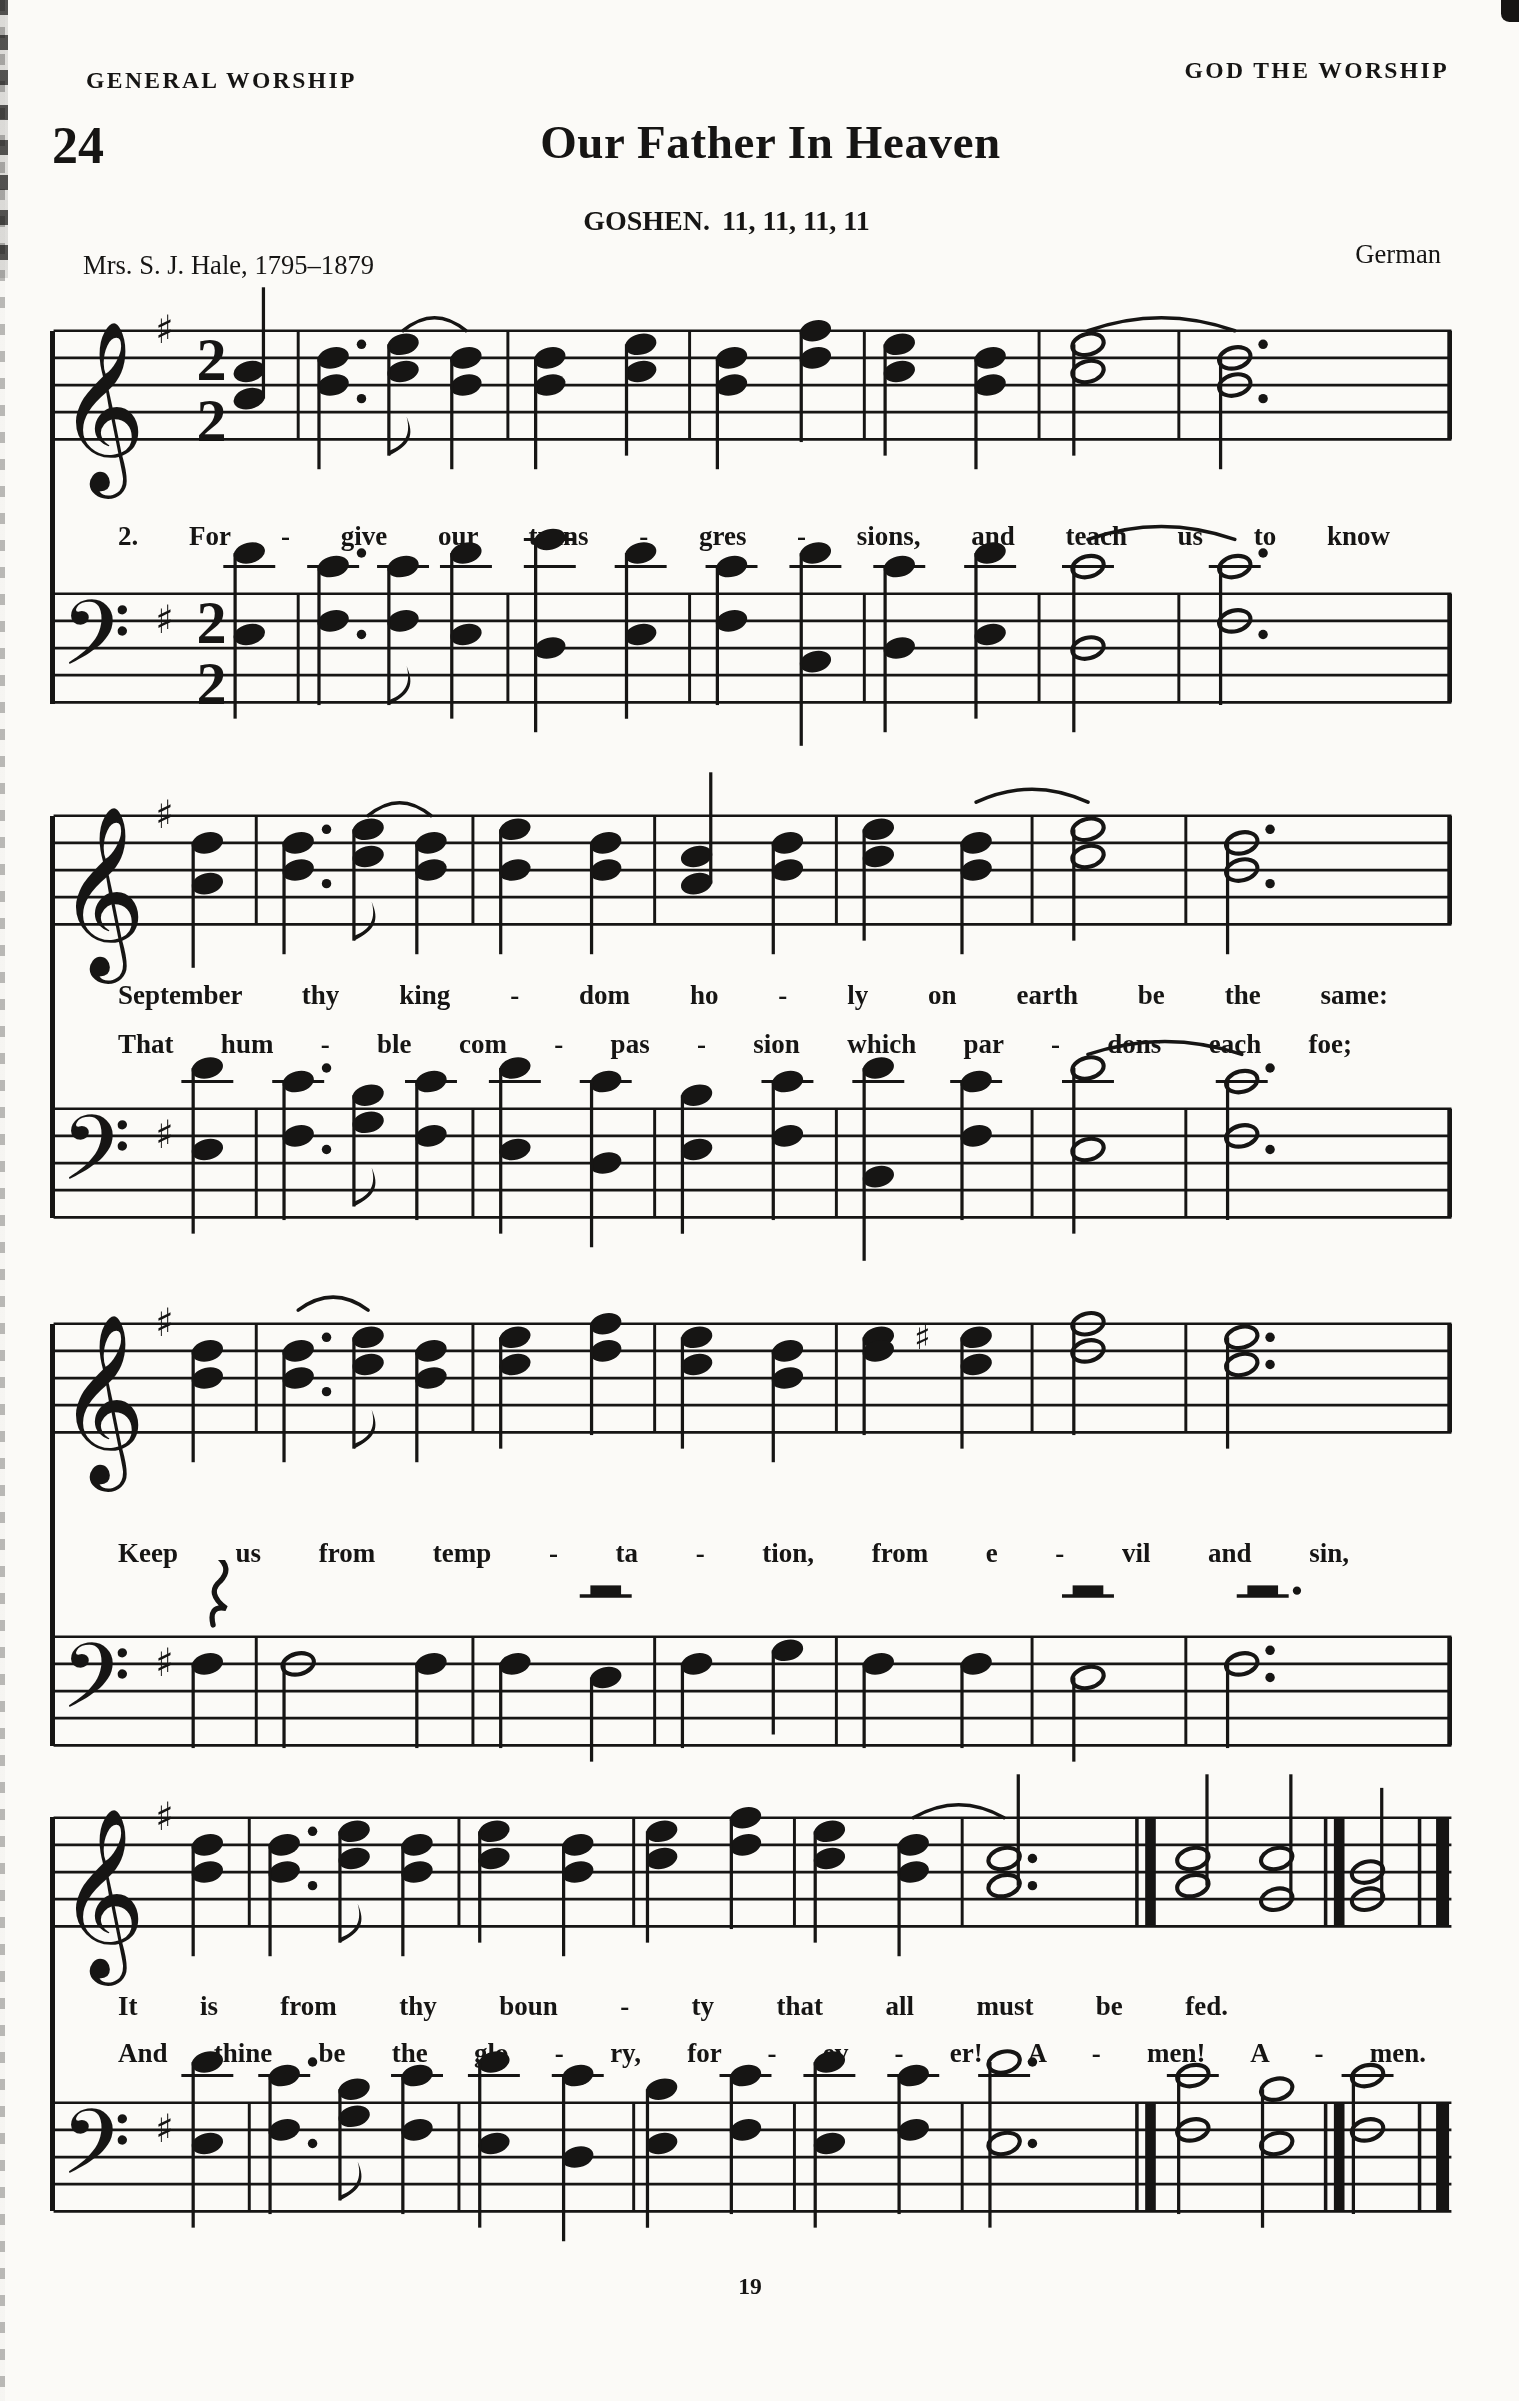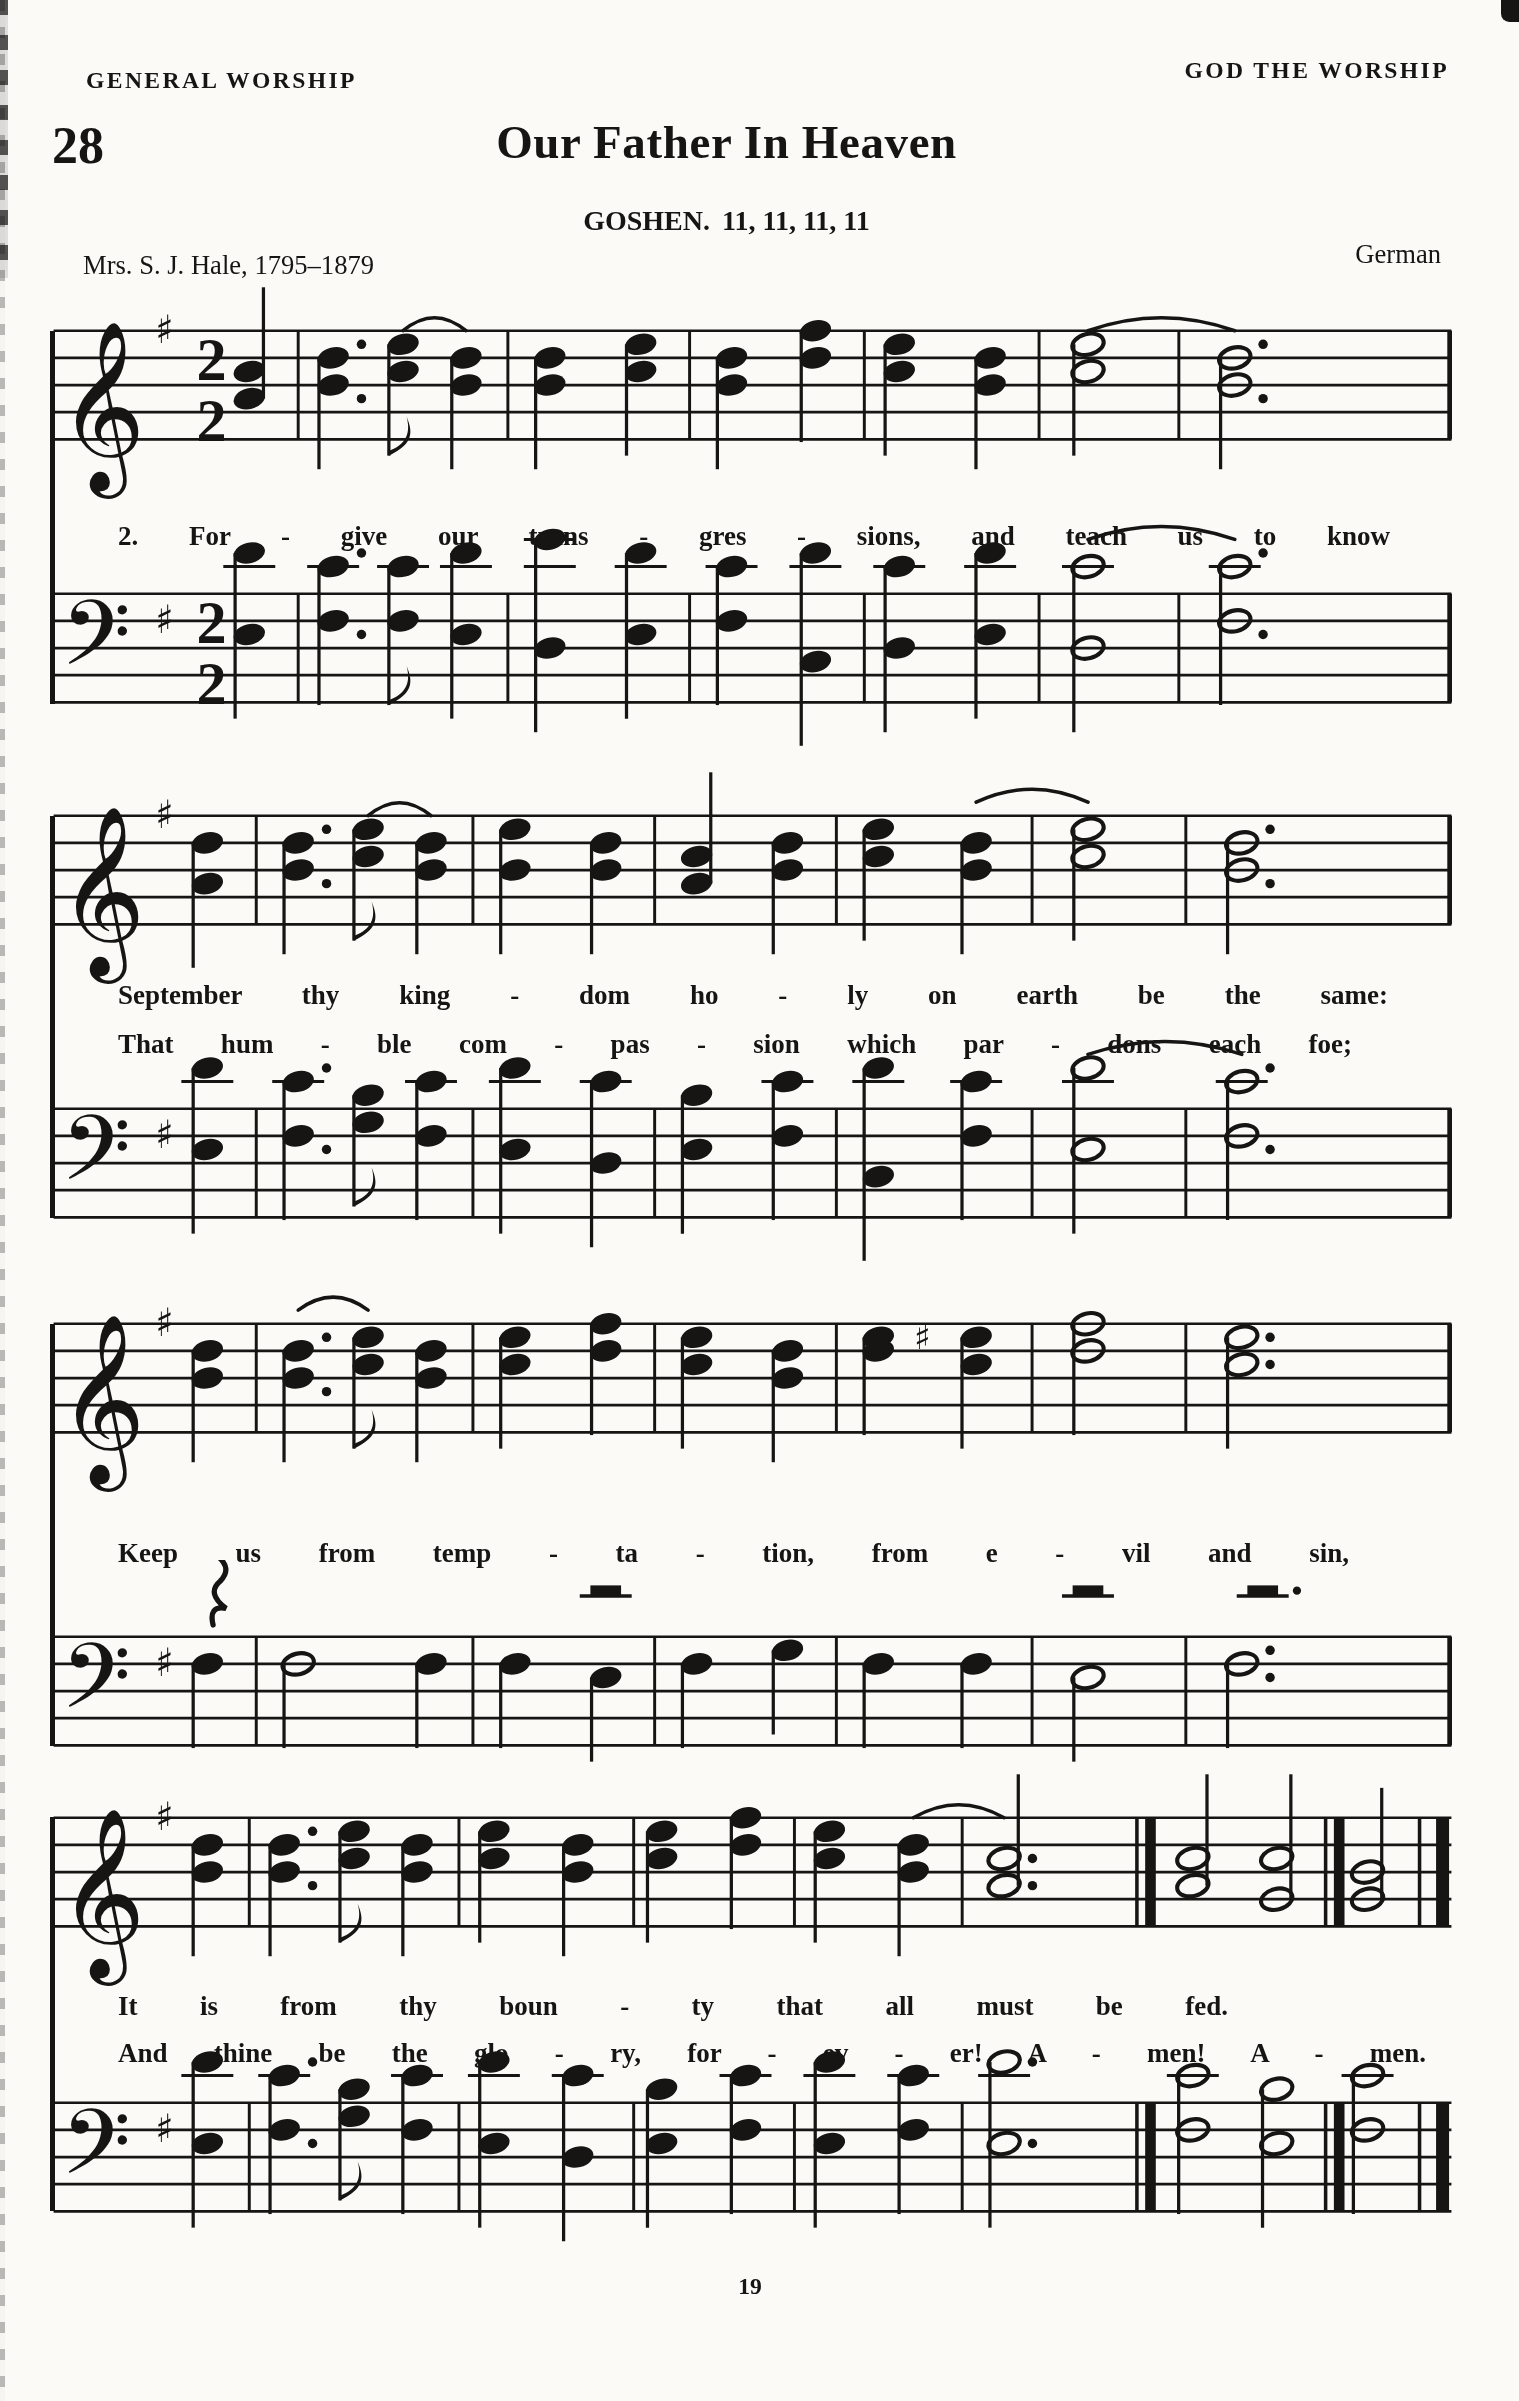--- a/index.html
+++ b/index.html
@@ -12,21 +12,21 @@
     background:repeating-linear-gradient(to bottom,rgba(25,24,22,.65) 0 10.6px,rgba(25,24,22,.05) 10.6px 27px);
     opacity:.45;}
   .edge-strip-top{position:absolute;left:0;top:0;width:8.3px;height:278px;
     background:repeating-linear-gradient(to bottom,rgba(18,17,16,.9) 0 15.4px,rgba(18,17,16,.15) 15.4px 35px);
     opacity:.8;}
   .corner-mark{position:absolute;right:0;top:0;width:17.7px;height:22.4px;background:#161514;border-bottom-left-radius:8.3px;}
   .hdr{position:absolute;font-size:23.6px;font-weight:600;letter-spacing:2.4px;white-space:nowrap;margin-left:36px;}
   .hdr-left{left:50px;top:67px;}
   .hdr-right{right:70px;top:57px;}
   .hymn-num{position:absolute;left:52px;top:116px;font-size:52px;font-weight:bold;}
-  .title{position:absolute;left:0;top:115px;width:1453px;text-align:center;font-size:47px;font-weight:bold;letter-spacing:0.6px;}
+  .title{position:absolute;left:0;top:115px;width:1453px;text-align:center;font-size:47px;font-weight:bold;letter-spacing:0.6px;padding-left:44px;}
   .tune-line{position:absolute;left:0;top:205px;width:1453px;text-align:center;font-size:28px;font-weight:bold;}
   .tune-line .meter{margin-left:12px;}
   .attrib{position:absolute;left:83px;top:250px;font-size:26.6px;}
   .source{position:absolute;right:78px;top:239px;font-size:26.6px;}
   .lyr{position:absolute;left:118px;font-size:27px;font-weight:bold;white-space:nowrap;
     text-align:justify;text-align-last:justify;white-space:normal;line-height:1.12;height:35px;overflow:hidden;}
   .staff{position:absolute;left:50px;width:1405px;height:268px;}
   .sysline{position:absolute;left:50px;width:5.3px;background:#161514;}
   .pageno{position:absolute;left:0;top:2273px;width:1500px;text-align:center;font-size:23.6px;font-weight:600;}
 </style>
@@ -34,21 +34,21 @@
 <body>
 
 <div class="page">
   <div class="edge-strip"></div>
   <div class="edge-strip-top"></div>
   <div class="corner-mark"></div>
 
   <div class="hdr hdr-left">GENERAL WORSHIP</div>
   <div class="hdr hdr-right">GOD THE WORSHIP</div>
 
-  <div class="hymn-num">28</div>
+  <div class="hymn-num">24</div>
   <div class="title">Our Father In Heaven</div>
 
   <div class="tune-line">
     <span>GOSHEN.</span><span class="meter">11, 11, 11, 11</span>
   </div>
 
   <div class="attrib">Mrs. S. J. Hale, 1795–1879</div>
   <div class="source">German</div>
 
   <div class="sysline" style="top:331px;height:373px;"></div>

